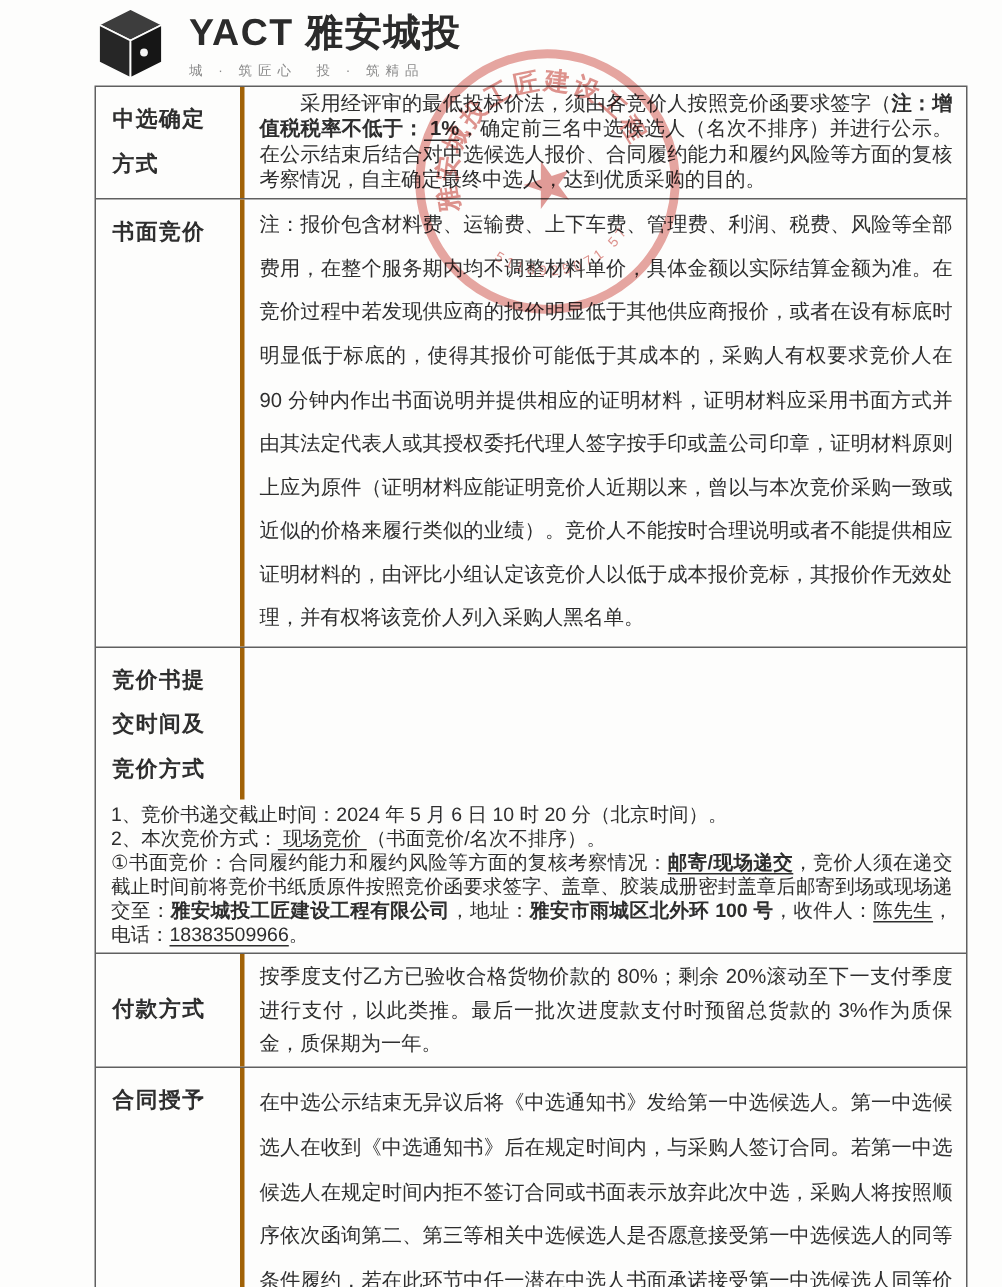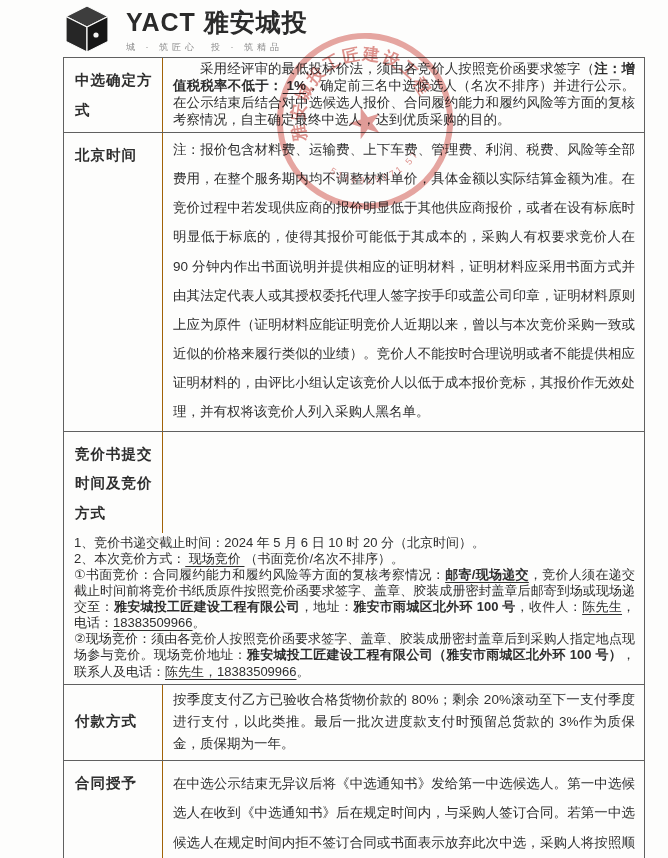--- a/index.html
+++ b/index.html
@@ -21,21 +21,21 @@
     mix-blend-mode:multiply;opacity:.85;
   }
   
   .doc-table{
     position:absolute;left:63px;top:57px;width:580px;
     border:1px solid #606060;background:transparent;z-index:1;
   }
   .row{display:flex;border-bottom:1px solid #606060;}
   .row:last-child{border-bottom:none;}
   .cell-label{
-    width:99px;flex:0 0 99px;border-right:1px solid #a16207;
+    width:99px;flex:0 0 99px;border-right:3px solid #a16207;
     padding:8px 9px 4px 11px;font-weight:bold;font-size:14.5px;
     line-height:2.05;letter-spacing:1px;box-sizing:border-box;
   }
   .cell-label.center{display:flex;align-items:center;padding-top:0;padding-bottom:0;}
   .cell-label.pt-lg{padding-top:20px;}
   .cell-content{
     flex:1;padding:2px 9px 4px 10px;box-sizing:border-box;
     text-align:justify;font-size:13.5px;
   }
   .lh-tight{line-height:1.26;}
@@ -87,33 +87,32 @@
 <div class="doc-table">
 
   <div class="row r1">
     <div class="cell-label">中选确定方式</div>
     <div class="cell-content lh-tight">
       <div class="indent"><span>采用经评审的最低投标价法，须由各竞价人按照竞价函要求签字（</span><span class="b">注：增值税税率不低于：</span><span class="b u"> 1%</span><span>，确定前三名中选候选人（名次不排序）并进行公示。在公示结束后结合对中选候选人报价、合同履约能力和履约风险等方面的复核考察情况，自主确定最终中选人，达到优质采购的目的。</span></div>
     </div>
   </div>
 
   <div class="row r2">
-    <div class="cell-label">北京时间</div>
+    <div class="cell-label">书面竞价</div>
     <div class="cell-content lh-wide">
       <div><span>注：报价包含材料费、运输费、上下车费、管理费、利润、税费、风险等全部费用，在整个服务期内均不调整材料单价，具体金额以实际结算金额为准。在竞价过程中若发现供应商的报价明显低于其他供应商报价，或者在设有标底时明显低于标底的，使得其报价可能低于其成本的，采购人有权要求竞价人在 90 分钟内作出书面说明并提供相应的证明材料，证明材料应采用书面方式并由其法定代表人或其授权委托代理人签字按手印或盖公司印章，证明材料原则上应为原件（证明材料应能证明竞价人近期以来，曾以与本次竞价采购一致或近似的价格来履行类似的业绩）。竞价人不能按时合理说明或者不能提供相应证明材料的，由评比小组认定该竞价人以低于成本报价竞标，其报价作无效处理，并有权将该竞价人列入采购人黑名单。</span></div>
     </div>
   </div>
 
   <div class="row r3">
     <div class="cell-label">竞价书提交时间及竞价方式</div>
     <div class="cell-content lh-tight3">
       <div><span>1、竞价书递交截止时间：2024 年 5 月 6 日 10 时 20 分（北京时间）。</span></div>
       <div><span>2、本次竞价方式：</span><span class="u"> 现场竞价 </span><span>（书面竞价/名次不排序）。</span></div>
       <div><span>①书面竞价：合同履约能力和履约风险等方面的复核考察情况：</span><span class="b u">邮寄/现场递交</span><span>，竞价人须在递交截止时间前将竞价书纸质原件按照竞价函要求签字、盖章、胶装成册密封盖章后邮寄到场或现场递交至：</span><span class="b">雅安城投工匠建设工程有限公司</span><span>，地址：</span><span class="b">雅安市雨城区北外环 100 号</span><span>，收件人：</span><span class="u">陈先生</span><span>，电话：</span><span class="u">18383509966</span><span>。</span></div>
-      <div><span>②现场竞价：须由各竞价人按照竞价函要求签字、盖章、胶装成册密封盖章后到采购人指定地点现场参与竞价。现场竞价地址：</span><span class="b">雅安城投工匠建设工程有限公司（雅安市雨城区北外环 100 号）</span><span>，联系人及电话：</span><span class="u">陈先生，18383509966</span><span>。</span></div>
     </div>
   </div>
 
   <div class="row r4">
     <div class="cell-label center">付款方式</div>
     <div class="cell-content lh-pay">
       <div><span>按季度支付乙方已验收合格货物价款的 80%；剩余 20%滚动至下一支付季度进行支付，以此类推。最后一批次进度款支付时预留总货款的 3%作为质保金，质保期为一年。</span></div>
     </div>
   </div>
 

